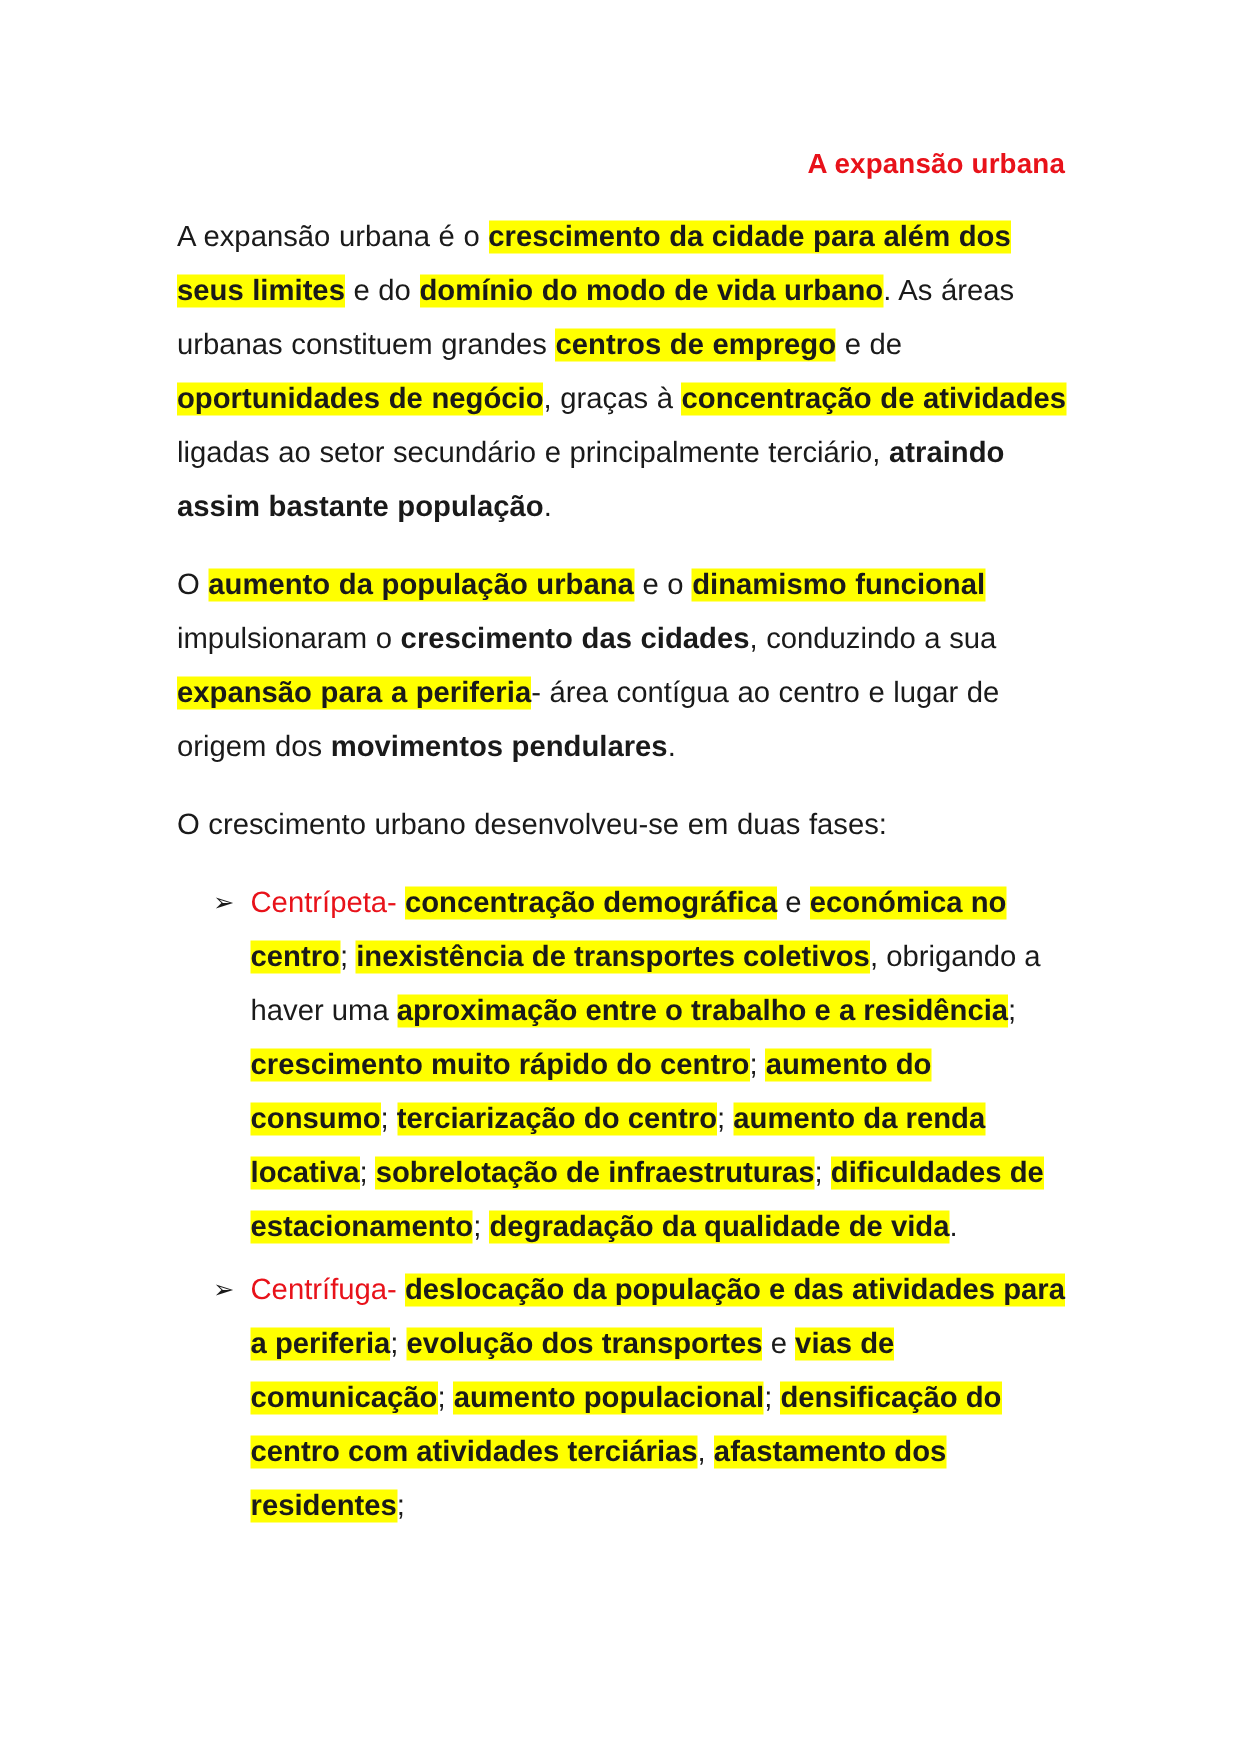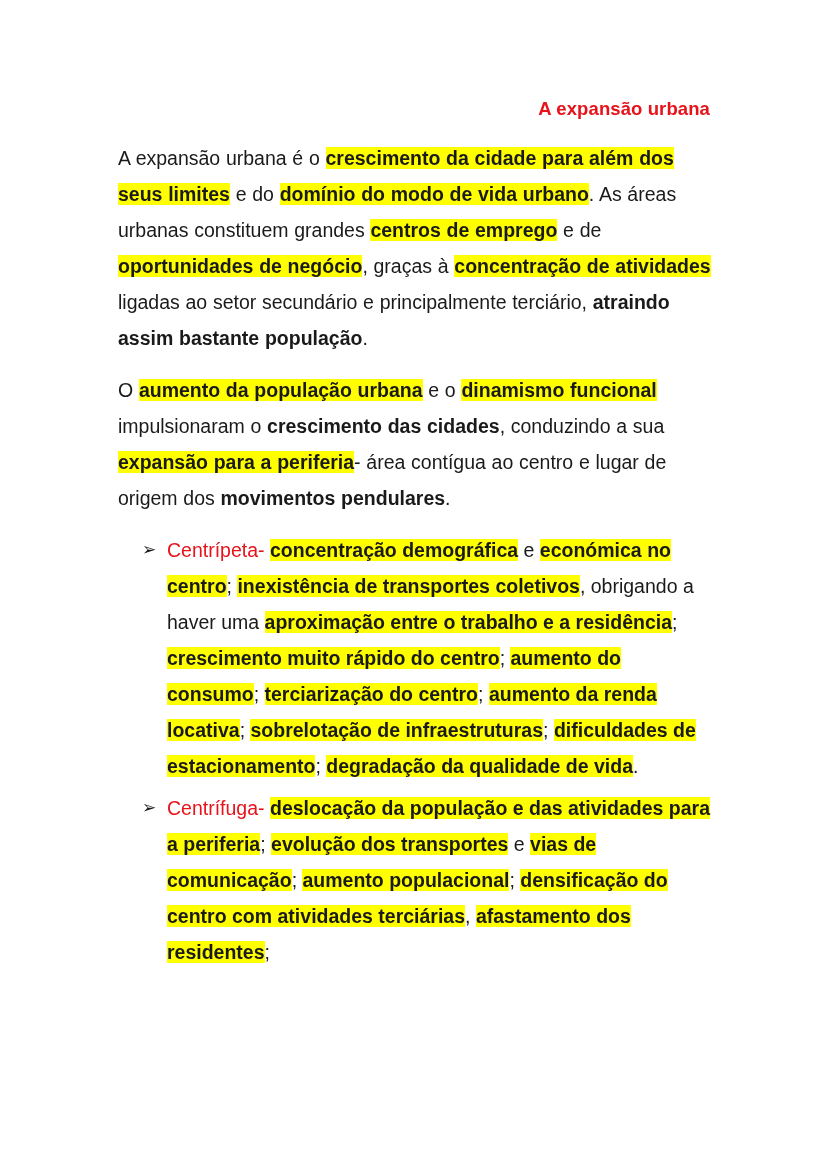--- a/index.html
+++ b/index.html
@@ -91,20 +91,21 @@
 <body>
 
 <div class="page">
 
   <div class="doc-title">A expansão urbana</div>
 
   <div class="body-area">
 
     <p class="para"><span>A expansão urbana é o </span><span class="hl">crescimento da cidade para além dos seus limites</span><span> e do </span><span class="hl">domínio do modo de vida urbano</span><span>. As áreas urbanas constituem grandes </span><span class="hl">centros de emprego</span><span> e de </span><span class="hl">oportunidades de negócio</span><span>, graças à </span><span class="hl">concentração de atividades</span><span> ligadas ao setor secundário e principalmente terciário, </span><span class="b">atraindo assim bastante população</span><span>.</span></p>
     <p class="para"><span>O </span><span class="hl">aumento da população urbana</span><span> e o </span><span class="hl">dinamismo funcional</span><span> impulsionaram o </span><span class="b">crescimento das cidades</span><span>, conduzindo a sua </span><span class="hl">expansão para a periferia</span><span>- área contígua ao centro e lugar de origem dos </span><span class="b">movimentos pendulares</span><span>.</span></p>
+    <p class="para"><span>O crescimento urbano desenvolveu-se em duas fases:</span></p>
 
     <ul class="fases">
       <li>
         <span class="marker">➢</span>
         <span class="fase-text"><span class="red">Centrípeta-</span><span> </span><span class="hl">concentração demográfica</span><span> e </span><span class="hl">económica no centro</span><span>; </span><span class="hl">inexistência de transportes coletivos</span><span>, obrigando a haver uma </span><span class="hl">aproximação entre o trabalho e a residência</span><span>; </span><span class="hl">crescimento muito rápido do centro</span><span>; </span><span class="hl">aumento do consumo</span><span>; </span><span class="hl">terciarização do centro</span><span>; </span><span class="hl">aumento da renda locativa</span><span>; </span><span class="hl">sobrelotação de infraestruturas</span><span>; </span><span class="hl">dificuldades de estacionamento</span><span>; </span><span class="hl">degradação da qualidade de vida</span><span>.</span></span>
       </li>
       <li>
         <span class="marker">➢</span>
         <span class="fase-text"><span class="red">Centrífuga-</span><span> </span><span class="hl">deslocação da população e das atividades para a periferia</span><span>; </span><span class="hl">evolução dos transportes</span><span> e </span><span class="hl">vias de comunicação</span><span>; </span><span class="hl">aumento populacional</span><span>; </span><span class="hl">densificação do centro com atividades terciárias</span><span>, </span><span class="hl">afastamento dos residentes</span><span>;</span></span>
       </li>

